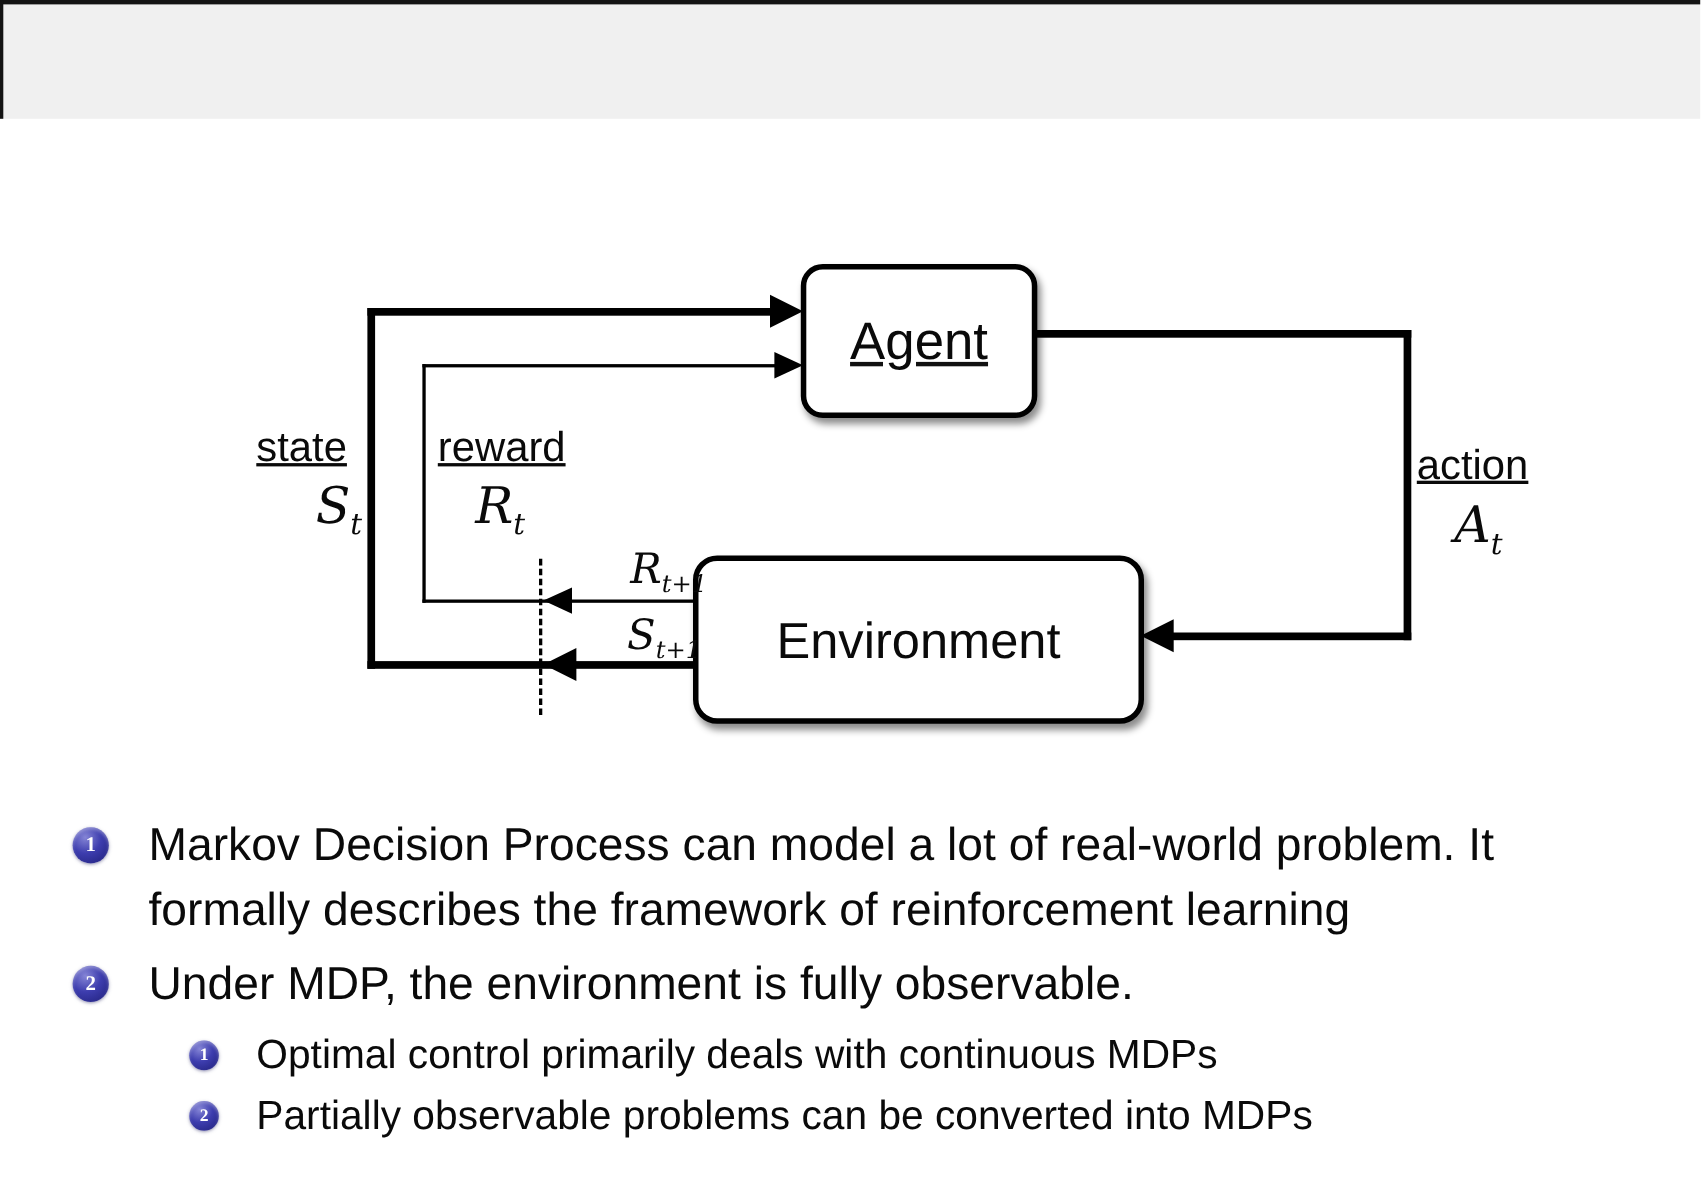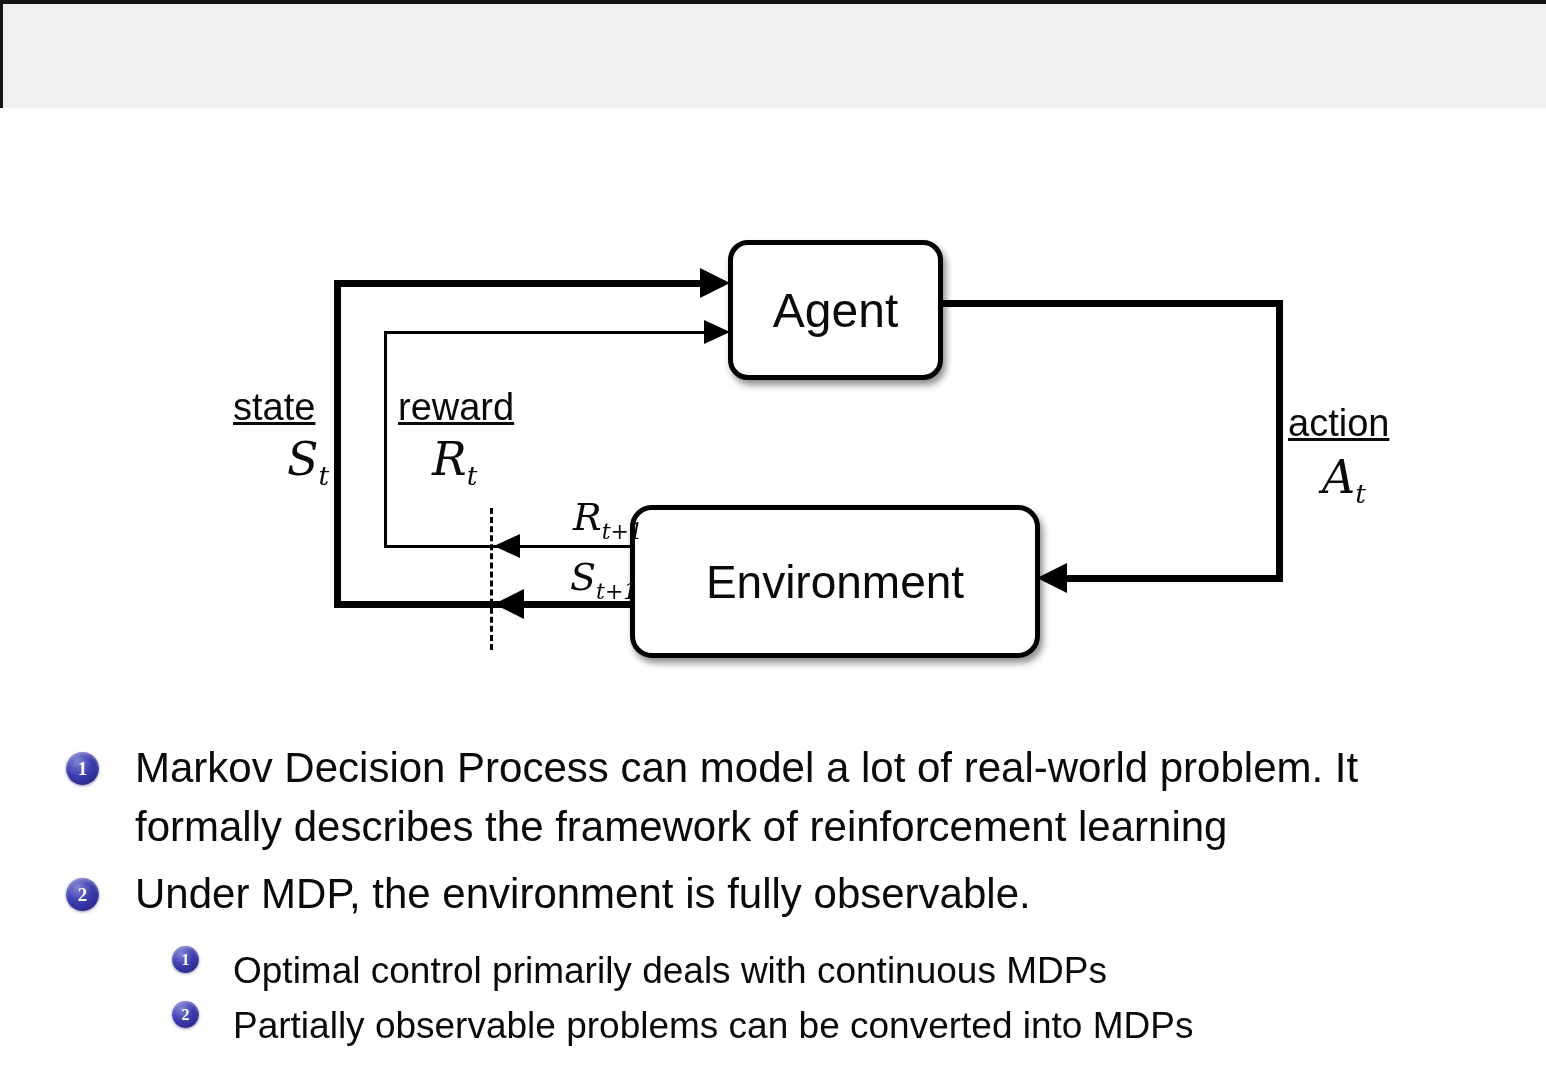--- a/index.html
+++ b/index.html
@@ -36,21 +36,21 @@
   .ball{
     position:absolute;border-radius:50%;color:#fff;
     display:flex;align-items:center;justify-content:center;
     font-family:"Liberation Serif",serif;font-weight:bold;
     background:radial-gradient(circle at 35% 28%, #8585d6 0%, #3d3dae 45%, #1e1e78 100%);
     box-shadow:0 1px 3px rgba(70,70,120,0.55), inset 0 2px 3px rgba(255,255,255,0.35);
   }
   .ball.l1{width:33px;height:33px;font-size:19px;}
   .ball.l2{width:27px;height:27px;font-size:16px;}
   .bline{position:absolute;font-size:42px;color:#0a0a0a;white-space:nowrap;}
-  .bline.sub{font-size:37px;margin-top:12px;}
+  .bline.sub{font-size:37px;}
 </style>
 </head>
 <body>
 
 <div id="slide">
 
   <div class="title-band"></div>
   <div class="top-edge"></div>
   <div class="left-edge"></div>
 
@@ -68,21 +68,21 @@
     <div class="hline" style="left:384px;top:545px;width:250px;height:3px;"></div>
     <div class="arr left-thin" style="left:494px;top:534px;"></div>
 
     <div class="dashed" style="left:490px;top:508px;height:142px;"></div>
 
     <div class="hline" style="left:935px;top:300px;width:348px;height:7px;"></div>
     <div class="vline" style="left:1276px;top:300px;width:7px;height:282px;"></div>
     <div class="hline" style="left:1065px;top:575px;width:218px;height:7px;"></div>
     <div class="arr left-thick" style="left:1037px;top:563px;"></div>
 
-    <div class="node" style="left:728px;top:240px;width:205px;height:130px;border-radius:20px;">
+    <div class="node" style="left:728px;top:240px;width:205px;height:130px;border-radius:20px;text-decoration:underline;">
       <span class="node-label" style="font-size:48px;">Agent</span>
     </div>
     <div class="node" style="left:630px;top:505px;width:400px;height:143px;">
       <span class="node-label" style="font-size:46px;">Environment</span>
     </div>
 
     <div class="dlabel" style="left:233px;top:386px;">state</div>
     <div class="math big" style="left:255px;top:432px;"><span>S</span><sub>t</sub></div>
 
     <div class="dlabel" style="left:398px;top:386px;">reward</div>

